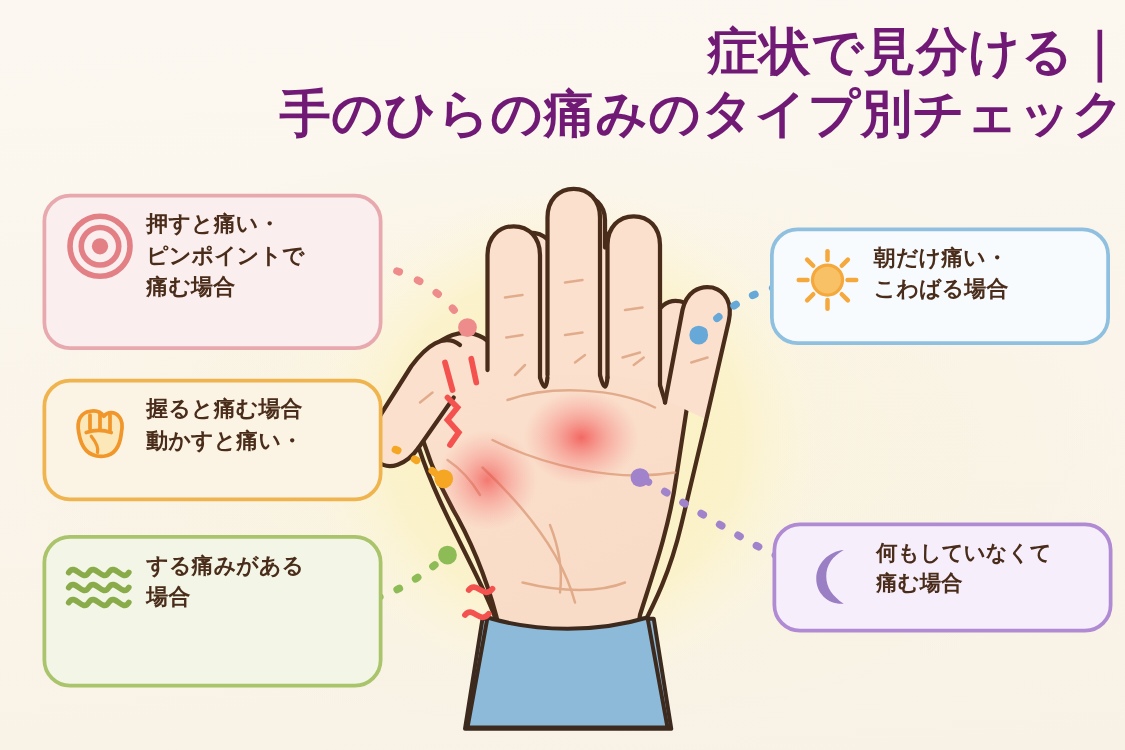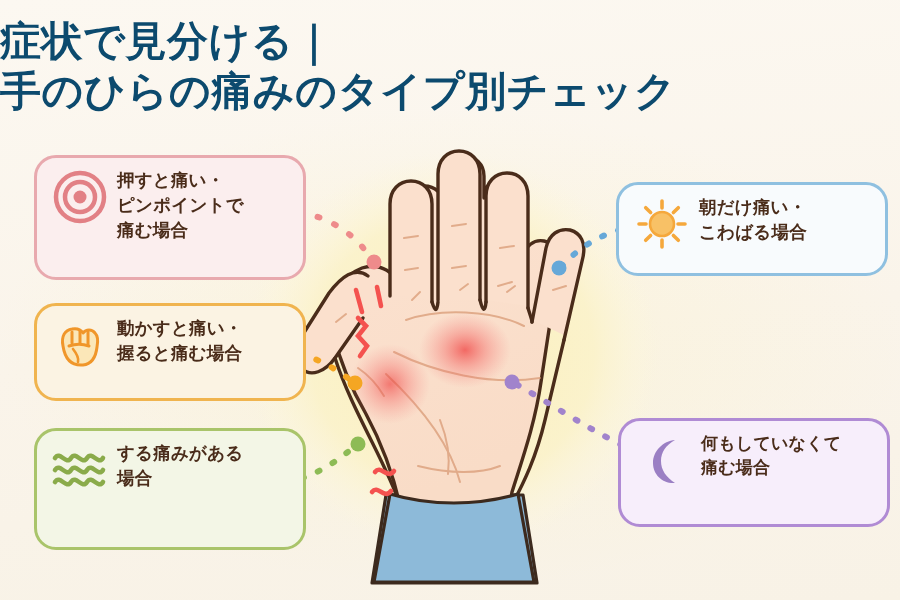--- a/index.html
+++ b/index.html
@@ -14,23 +14,23 @@
   
   .bg-wash{
     position:absolute;inset:0;
     background:
       radial-gradient(ellipse 70% 55% at 50% 58%, rgba(250,242,205,0.55) 0%, rgba(250,245,236,0) 72%),
       linear-gradient(175deg,#fcf8f1 0%,#faf4ea 55%,#f8f2e6 100%);
   }
 
   
   .title{
-    position:absolute;left:0;right:0;top:16px;
-    text-align:left;
-    color:#0c4a6e;
+    position:absolute;left:10px;right:0;top:16px;
+    text-align:right;
+    color:#701a75;
     font-weight:bold;
     letter-spacing:0.5px;
     line-height:1.22;
     z-index:6;
   }
   .title-line1{font-size:41px;display:block;}
   .title-line2{font-size:41px;display:block;}
 
   
   .card{
@@ -49,21 +49,21 @@
   }
 
   #card-press{left:34px;top:155px;width:272px;height:125px;
     background:#fbeeee;border-color:#e8a9ae;}
   #card-move{left:34px;top:303px;width:272px;height:98px;
     background:#fbf3e3;border-color:#f0b44f;}
   #card-numb{left:34px;top:428px;width:272px;height:122px;
     background:#f3f6e6;border-color:#a9c46a;}
   #card-morning{left:616px;top:182px;width:272px;height:94px;
     background:#f8fbfd;border-color:#8fc0e0;}
-  #card-rest{left:618px;top:418px;width:272px;height:109px;
+  #card-rest{left:618px;top:418px;width:272px;height:88px;
     background:#f7eefb;border-color:#b08bd4;}
 
   .card .txt-sm{font-size:17px;}
 
   
   .connectors{position:absolute;inset:0;z-index:5;pointer-events:none;}
 
   .hand-svg{position:absolute;left:0;top:0;z-index:4;}
 </style>
 </head>
@@ -277,22 +277,22 @@
                  C 35 13, 41 13, 44 17 C 47 20, 47 26, 46 31
                  C 45 40, 41 48, 32 49 C 20 50, 14 43, 12 30 Z" fill="#fbe7b8" stroke="#f0962a" stroke-width="3" stroke-linejoin="round"></path>
         <path d="M21 16 L21 27" stroke="#f0962a" stroke-width="3" stroke-linecap="round" fill="none"></path>
         <path d="M29 15 L29 27" stroke="#f0962a" stroke-width="3" stroke-linecap="round" fill="none"></path>
         <path d="M37 16 L37 28" stroke="#f0962a" stroke-width="3" stroke-linecap="round" fill="none"></path>
         <path d="M18 30 C 24 28, 32 28, 38 30" stroke="#f0962a" stroke-width="3" stroke-linecap="round" fill="none"></path>
         <path d="M22 33 C 26 38, 28 42, 27 46" stroke="#f0962a" stroke-width="2.6" stroke-linecap="round" fill="none"></path>
       </svg>
     </div>
     <div class="txt">
+      <div>握ると痛む場合</div>
       <div>動かすと痛い・</div>
-      <div>握ると痛む場合</div>
     </div>
   </div>
 
   <div class="card" id="card-numb">
     <div class="ico">
       <svg width="58" height="58" viewBox="0 0 58 58">
         <g fill="none" stroke="#8aab4a" stroke-width="4.6" stroke-linecap="round">
           <path d="M4 17 C 9 9, 15 25, 20 17 C 25 9, 31 25, 36 17 C 41 9, 47 25, 52 17"></path>
           <path d="M4 29 C 9 21, 15 37, 20 29 C 25 21, 31 37, 36 29 C 41 21, 47 37, 52 29"></path>
           <path d="M4 41 C 9 33, 15 49, 20 41 C 25 33, 31 49, 36 41 C 41 33, 47 49, 52 41"></path>

